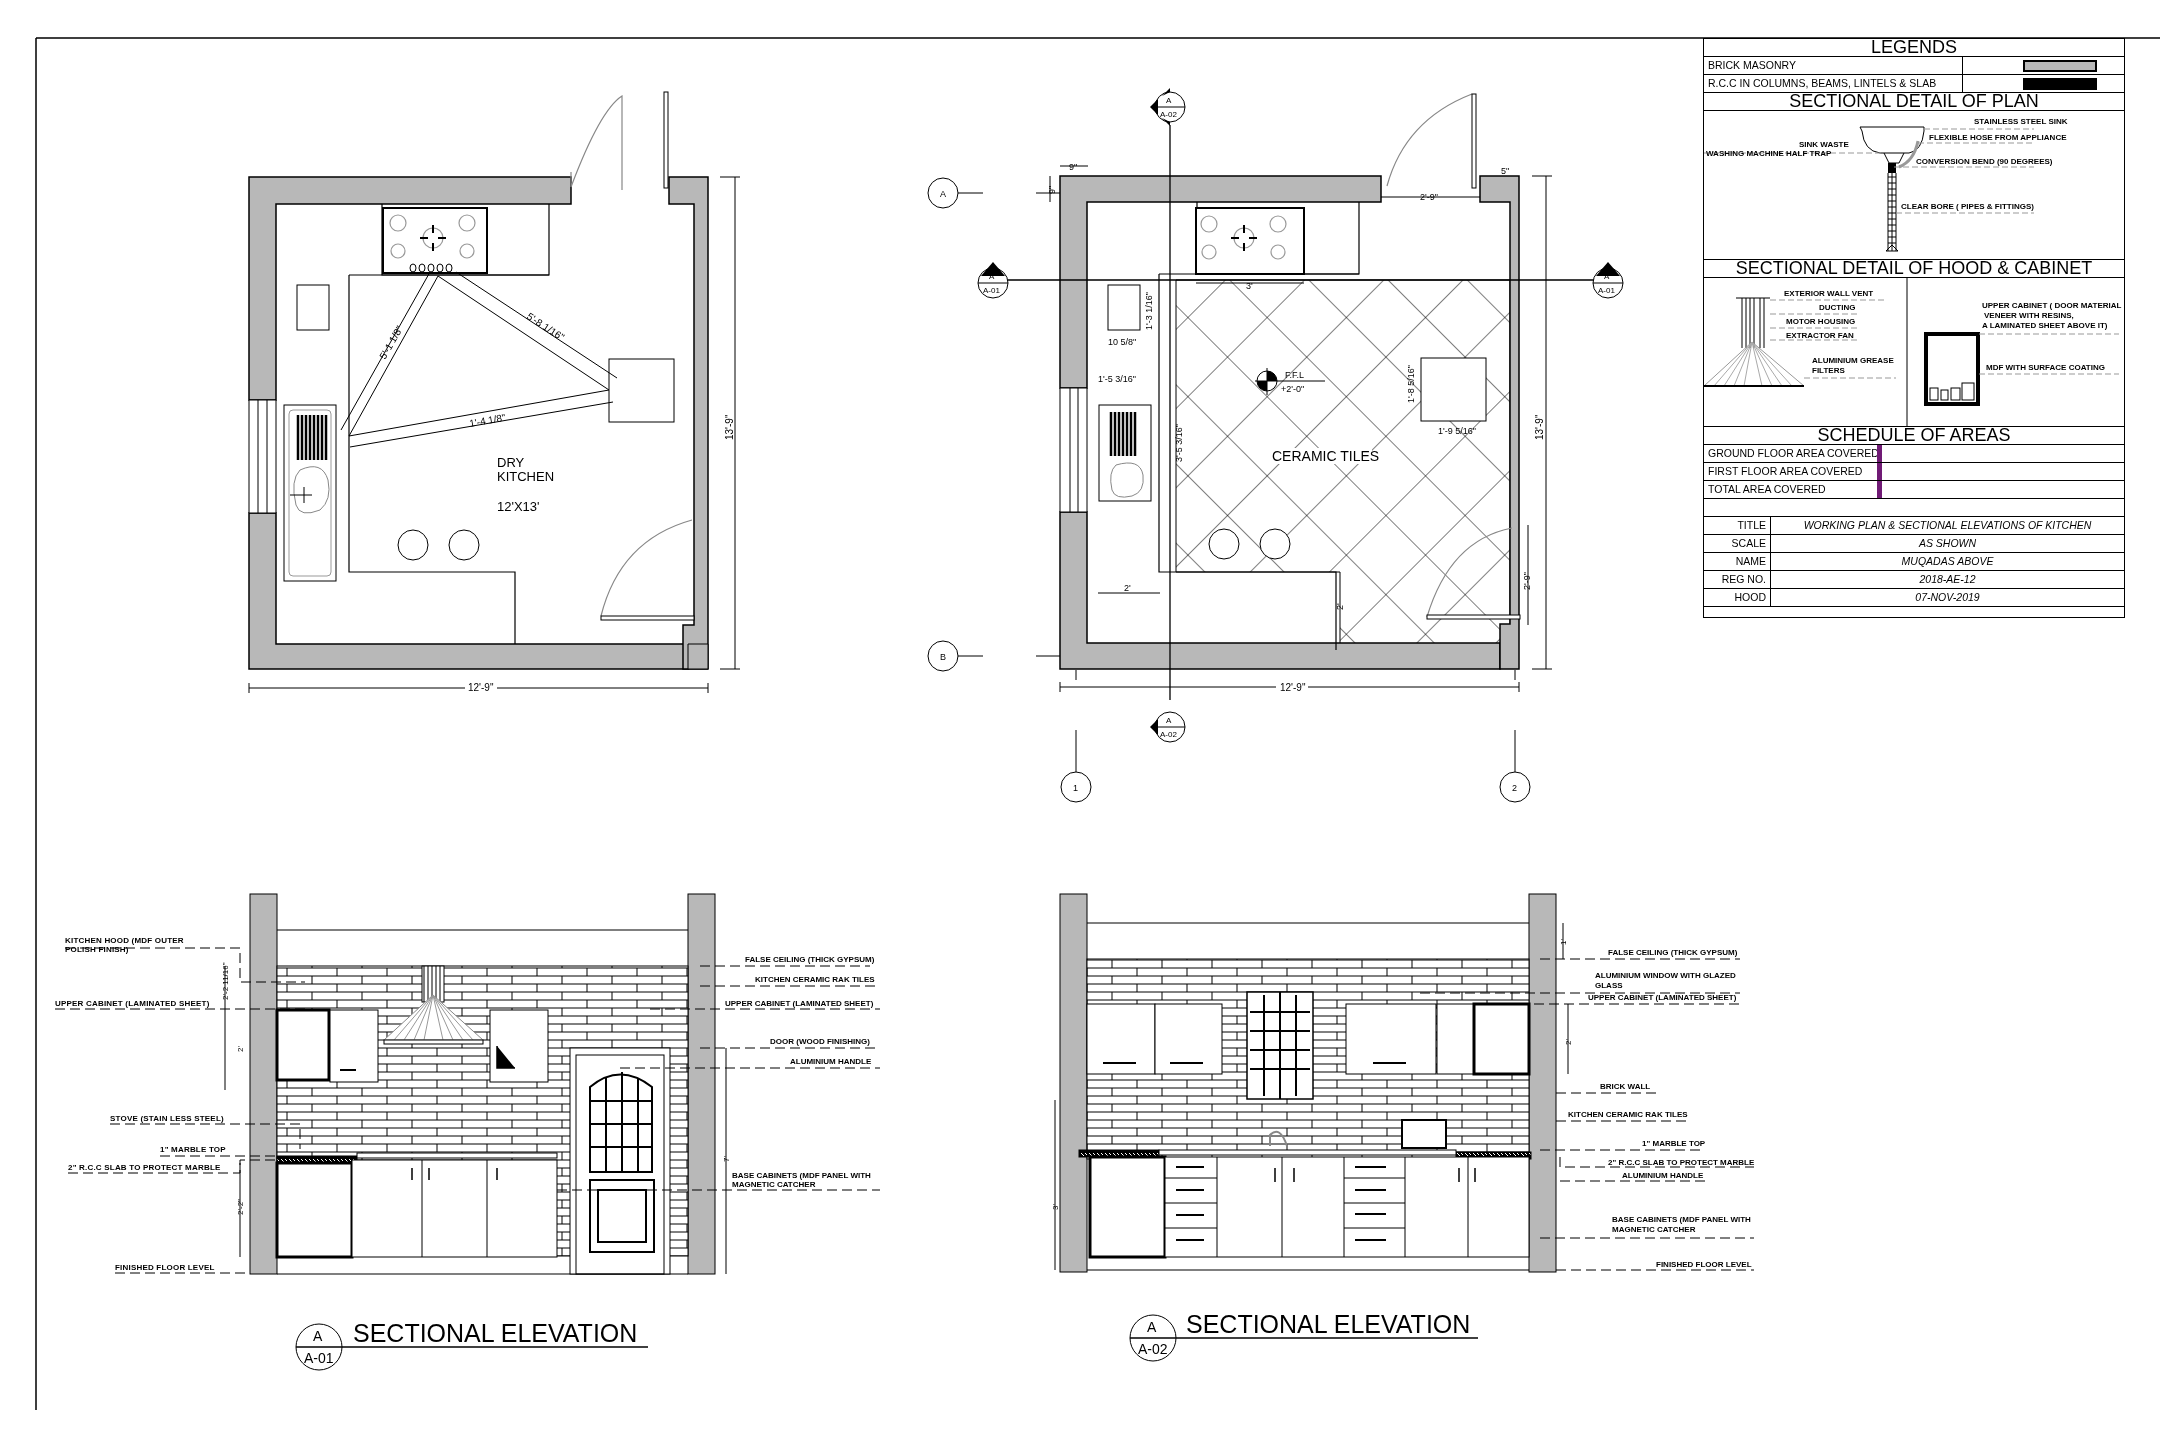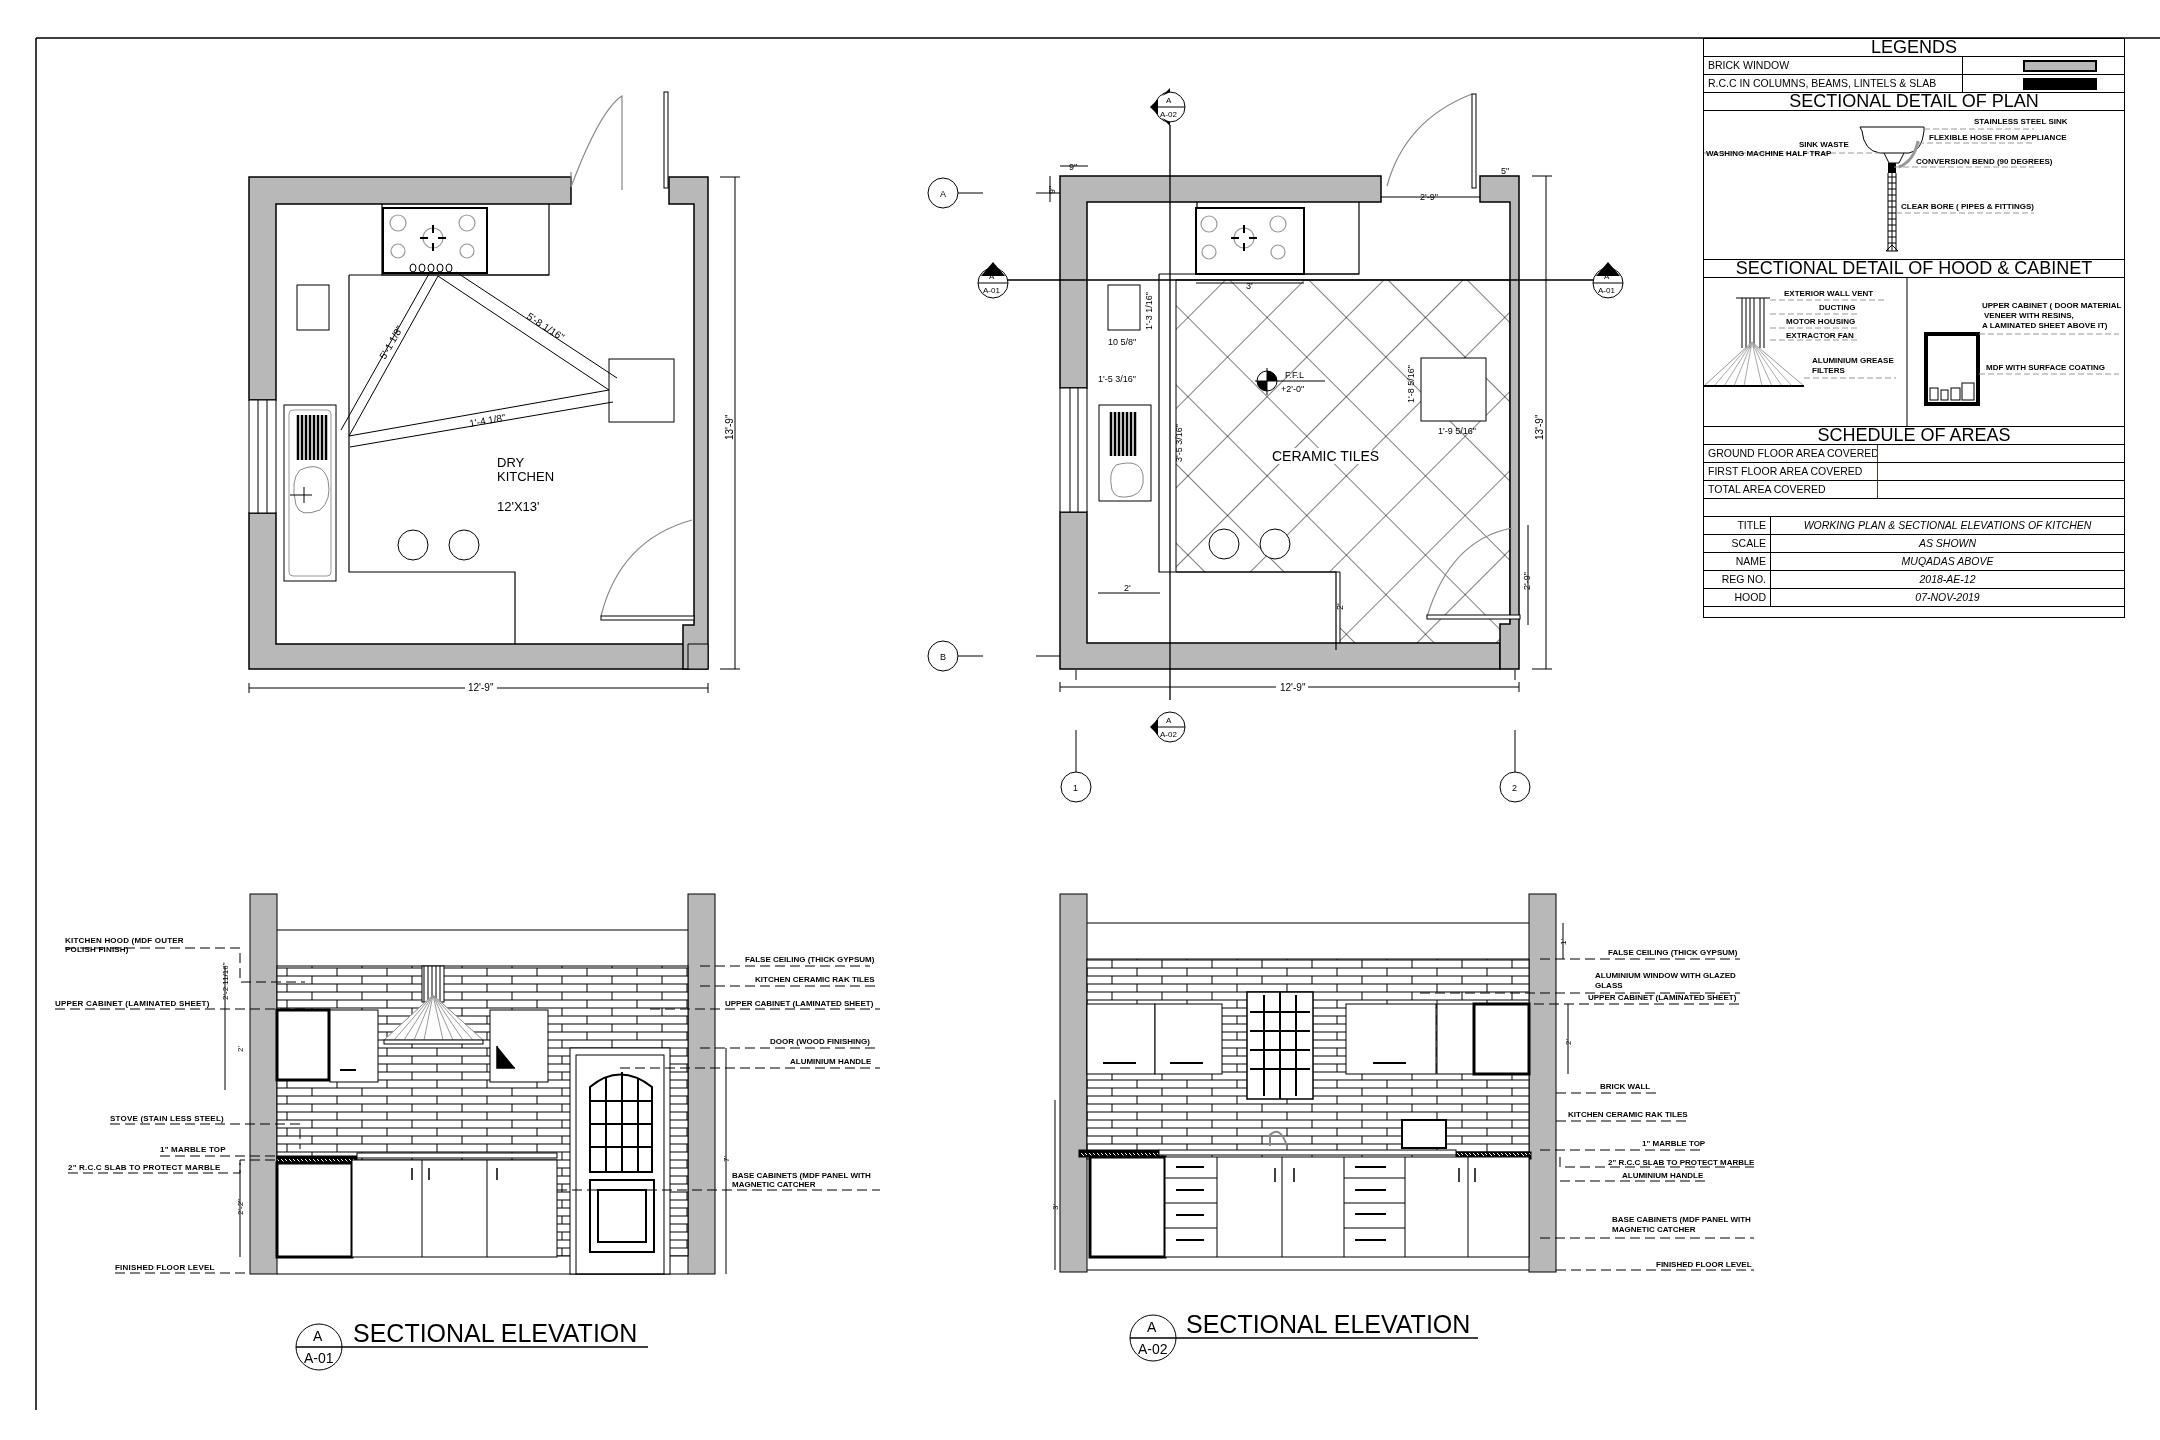--- a/index.html
+++ b/index.html
@@ -4,21 +4,21 @@
 <style>
   html,body{margin:0;padding:0;background:#fff;}
   body{width:2160px;height:1440px;position:relative;overflow:hidden;font-family:"Liberation Sans",sans-serif;color:#000;}
   svg text{font-family:"Liberation Sans",sans-serif;}
   .sheet{position:absolute;left:0;top:0;width:2160px;height:1440px;}
   .tb{position:absolute;left:1703px;top:38px;width:420px;border:1.5px solid #000;background:#fff;font-size:10.5px;}
   .tb .row{display:flex;border-bottom:1px solid #000;align-items:center;}
   .tb .hdr{justify-content:center;font-size:18px;height:17px;}
   .tb .cell{padding:0 4px;height:17px;line-height:17px;white-space:nowrap;overflow:hidden;}
   .tb .l1{width:250px;border-right:1px solid #000;}
-  .tb .l2{width:165px;border-right:1px solid #701a75;}
+  .tb .l2{width:165px;border-right:5px solid #701a75;}
   .tb .lab{width:58px;border-right:1px solid #000;text-align:right;}
   .tb .val{flex:1;text-align:center;font-style:italic;}
   .swatch{width:70px;height:8px;border:2px solid #000;margin-left:60px;}
   .tiny{font-size:8px;font-weight:bold;letter-spacing:0.2px;}
 </style>
 </head>
 <body>
 
 <div class="sheet">
 <svg width="2160" height="1440" viewBox="0 0 2160 1440" xmlns="http://www.w3.org/2000/svg">
@@ -376,21 +376,21 @@
     <text x="1147" y="1332" font-size="14">A</text>
     <text x="1138" y="1354" font-size="14">A-02</text>
     <text x="1186" y="1333" font-size="25">SECTIONAL ELEVATION</text>
   </g>
 </svg>
 </div>
 
 <div class="tb">
   <div class="row hdr">LEGENDS</div>
   <div class="row">
-    <div class="cell l1">BRICK WINDOW</div>
+    <div class="cell l1">BRICK MASONRY</div>
     <div class="swatch" style="background:#b8b8b8"></div>
   </div>
   <div class="row">
     <div class="cell l1">R.C.C IN COLUMNS, BEAMS, LINTELS &amp; SLAB</div>
     <div class="swatch" style="background:#000"></div>
   </div>
   <div class="row hdr">SECTIONAL DETAIL OF PLAN</div>
   <div class="row" style="height:148px;position:relative;">
     <svg width="420" height="148" style="position:absolute;left:0;top:0">
       <path d="M156 16H220V20Q218 40 205 42H176Q160 40 158 20Z" fill="#fff" stroke="#000"></path>

